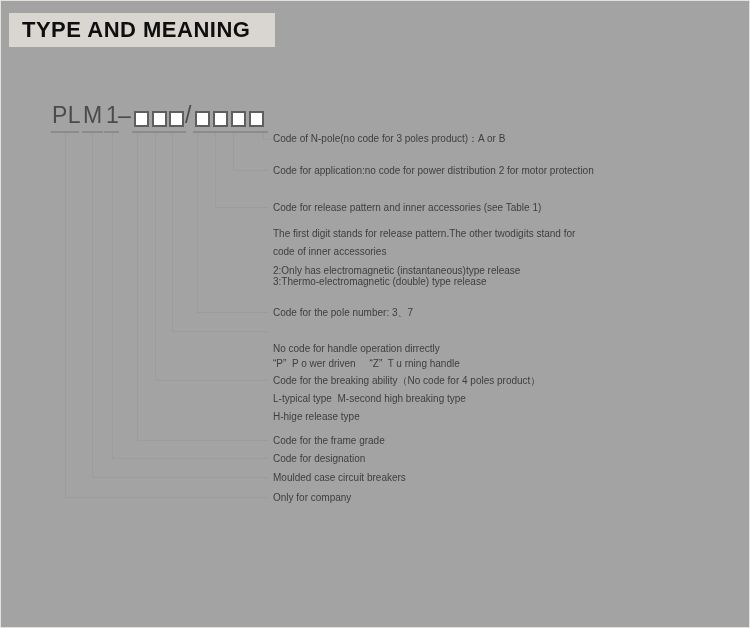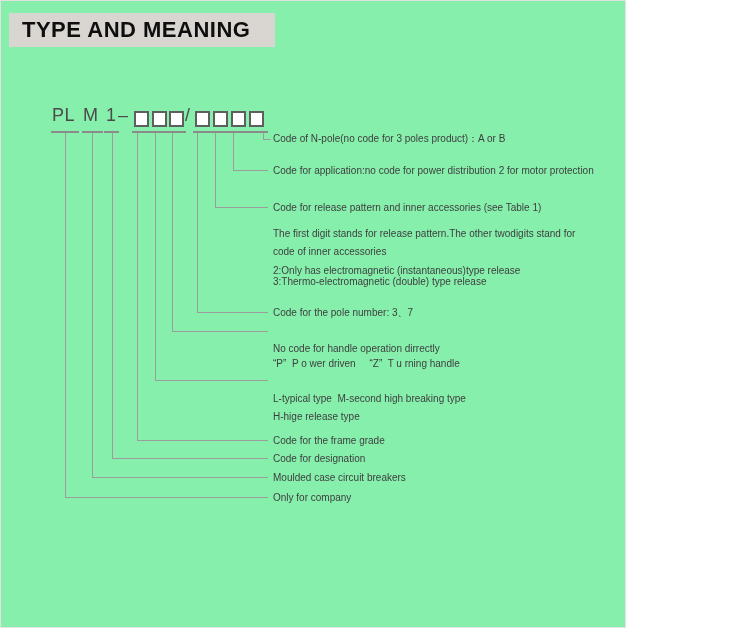--- a/index.html
+++ b/index.html
@@ -1,29 +1,29 @@
 <!DOCTYPE html>
 <html><head>
 <meta charset="utf-8">
 <style>
   * { margin:0; padding:0; box-sizing:border-box; }
   html,body { background:#ffffff; }
   body { font-family:"Liberation Sans", sans-serif; }
   .page {
-    position:relative; width:626px; height:628px;
-    background:#86efac; border:1px solid #e4e2df; overflow:hidden;
+    position:relative; width:750px; height:628px;
+    background:#a3a3a3; border:1px solid #e4e2df; overflow:hidden;
   }
   .title-box {
     position:absolute; left:8px; top:12px; width:266px; height:34px;
     background:#d9d6d1; color:#0e0e0e;
     font-size:22px; font-weight:bold; line-height:34px;
     padding-left:13px; letter-spacing:0.5px;
   }
   .code-part {
-    position:absolute; top:101px; font-size:18px; color:#4b4b4b;
+    position:absolute; top:101px; font-size:23px; color:#4b4b4b;
     line-height:27px; letter-spacing:0.5px;
   }
   .cbox {
     position:absolute; top:110px; width:15px; height:16px;
     border:2px solid #5e5e5e; background:#ffffff;
   }
   .ul { position:absolute; top:130px; height:2px; background:#8b8b8b; }
   .vl { position:absolute; width:1px; background:#9c9c9c; }
   .hl { position:absolute; height:1px; background:#9c9c9c; }
   .ann {
@@ -97,20 +97,21 @@
   <div class="ann" style="top:129px">Code of N-pole(no code for 3 poles product)：A or B</div>
   <div class="ann" style="top:161px">Code for application:no code for power distribution 2 for motor protection</div>
   <div class="ann" style="top:198px">Code for release pattern and inner accessories (see Table 1)</div>
   <div class="ann" style="top:224px">The first digit stands for release pattern.The other twodigits stand for</div>
   <div class="ann" style="top:242px">code of inner accessories</div>
   <div class="ann" style="top:261px">2:Only has electromagnetic (instantaneous)type release</div>
   <div class="ann" style="top:272px">3:Thermo-electromagnetic (double) type release</div>
   <div class="ann" style="top:303px">Code for the pole number: 3、7</div>
   <div class="ann" style="top:339px">No code for handle operation dirrectly</div>
   <div class="ann" style="top:354px">“P”  P o wer driven     “Z”  T u rning handle</div>
+  <div class="ann" style="top:371px">Code for the breaking ability（No code for 4 poles product）</div>
   <div class="ann" style="top:389px">L-typical type  M-second high breaking type</div>
   <div class="ann" style="top:407px">H-hige release type</div>
   <div class="ann" style="top:431px">Code for the frame grade</div>
   <div class="ann" style="top:449px">Code for designation</div>
   <div class="ann" style="top:468px">Moulded case circuit breakers</div>
   <div class="ann" style="top:488px">Only for company</div>
 
 </div>
 
 </body></html>

